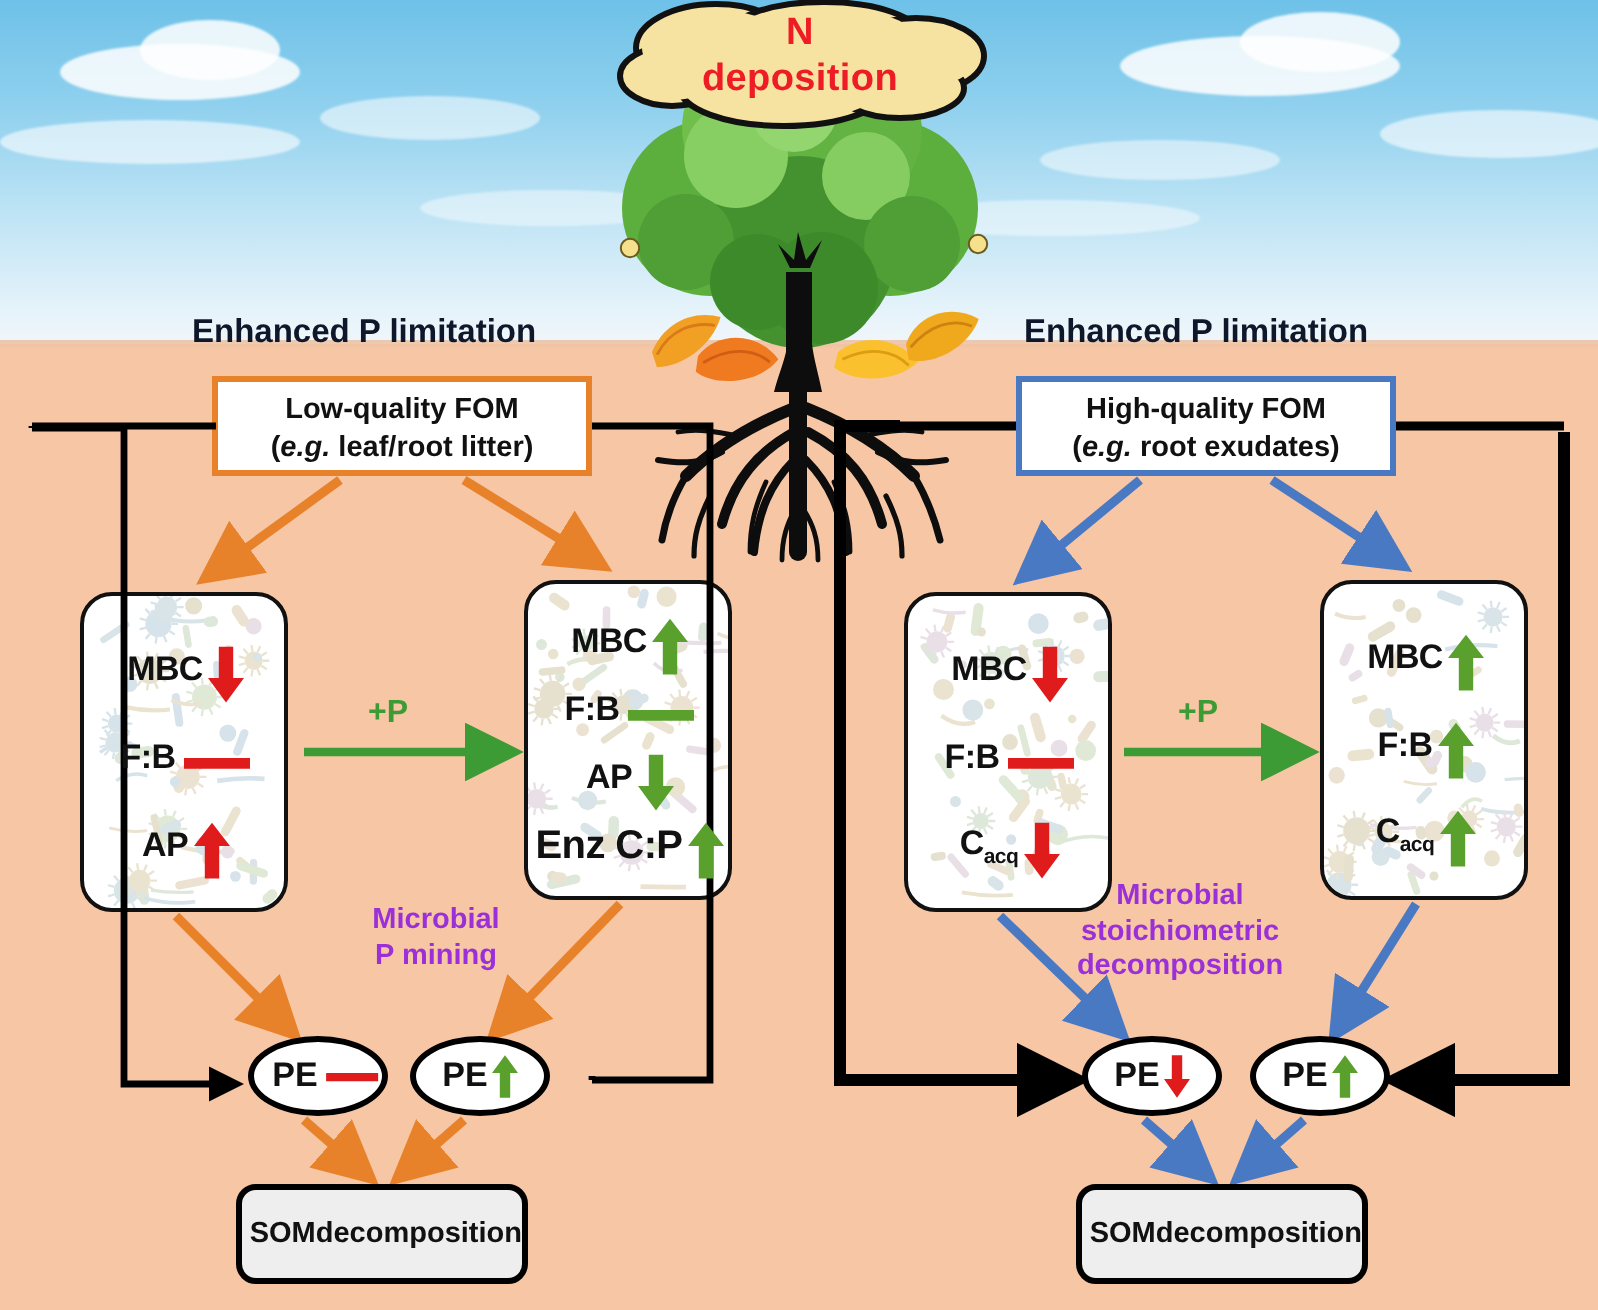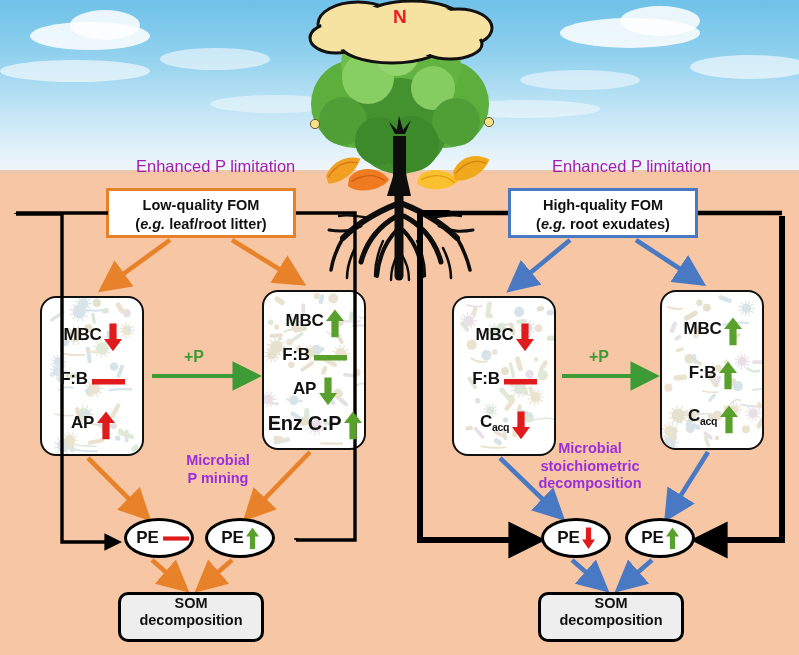--- a/index.html
+++ b/index.html
@@ -43,23 +43,22 @@
   .ndep-label {
     position: absolute; left: 0; top: 5px; width: 200px;
     text-align: center; color: #ee1c25;
     font-weight: bold; font-size: 19px; line-height: 23px;
     letter-spacing: .2px;
   }
   
   .tree { position: absolute; left: 293px; top: 26px; width: 215px; height: 260px; }
   
   .hdr {
-    position: absolute; color: #a21caf; font-weight: normal; font-size: 16.5px;
+    position: absolute; color: #0f172a; font-weight: bold; font-size: 16.5px;
     white-space: nowrap;
-    margin-left: 40px;
   }
   #hdr-left  { left: 96px;  top: 157px; }
   #hdr-right { left: 512px; top: 157px; }
 
   
   .fom {
     position: absolute; background: #ffffff; text-align: center;
     font-size: 14.5px; line-height: 19px; color: #111;
     padding-top: 5px; font-weight: 600;
   }
@@ -115,21 +114,21 @@
   }
   #pe1 { left: 124px; top: 518px; }
   #pe2 { left: 205px; top: 518px; }
   #pe3 { left: 541px; top: 518px; }
   #pe4 { left: 625px; top: 518px; }
 
   
   .som {
     position: absolute; width: 146px; height: 50px;
     background: #eeeeee; border: 3px solid #000; border-radius: 10px;
-    display: flex; flex-direction: column; align-items: center; justify-content: flex-start;
+    display: flex; flex-direction: row; align-items: center; justify-content: flex-end;
     font-weight: bold; font-size: 14.5px; line-height: 17px; color: #111;
     z-index: 6;
   }
   #som-left  { left: 118px; top: 592px; }
   #som-right { left: 538px; top: 592px; }
 
   
   #wires { position: absolute; left: 0; top: 0; width: 799px; height: 655px; z-index: 2; pointer-events: none; }
 </style>
 </head>
@@ -233,20 +232,21 @@
         <ellipse cx="112" cy="18" rx="45" ry="14"></ellipse>
         <ellipse cx="158" cy="28" rx="31" ry="16"></ellipse>
         <ellipse cx="36" cy="38" rx="23" ry="12"></ellipse>
         <ellipse cx="92" cy="44" rx="49" ry="16"></ellipse>
         <ellipse cx="150" cy="44" rx="29" ry="12"></ellipse>
         <rect x="28" y="16" width="150" height="32"></rect>
       </g>
     </svg>
     <div class="ndep-label">
       <div>N</div>
+      <div>deposition</div>
     </div>
   </div>
 
   <svg id="wires" viewBox="0 0 799 655">
     <defs>
       <marker id="ah-or" markerWidth="7" markerHeight="7" refX="5.4" refY="3.5" orient="auto">
         <path d="M0,0 L7,3.5 L0,7 z" fill="#e8822a"></path>
       </marker>
       <marker id="ah-bl" markerWidth="7" markerHeight="7" refX="5.4" refY="3.5" orient="auto">
         <path d="M0,0 L7,3.5 L0,7 z" fill="#4a79c4"></path>

